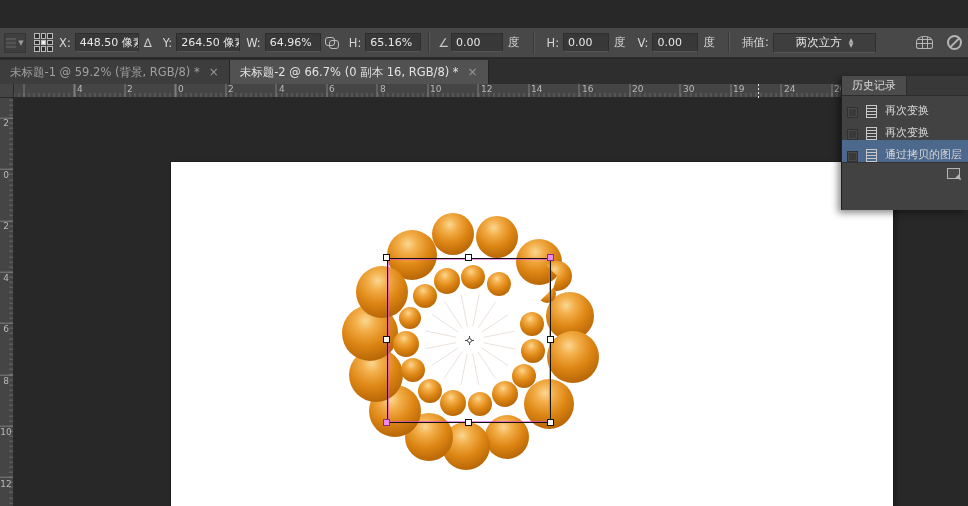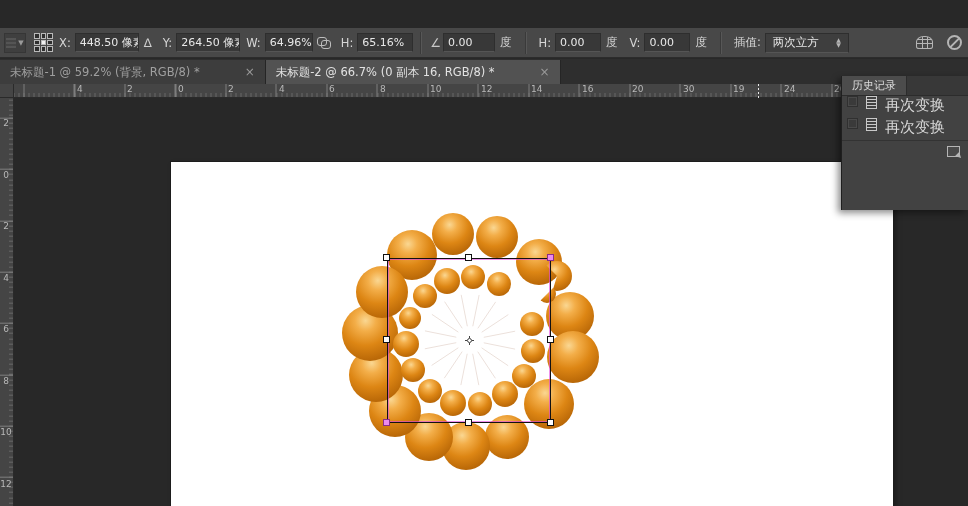--- a/index.html
+++ b/index.html
@@ -32,40 +32,40 @@
     display:grid; grid-template:repeat(3,1fr)/repeat(3,1fr); gap:1px; }
   .refpoint i { border:1px solid #b9b9b9; background:#2e2e2e; }
   .refpoint i.on { background:#f0f0f0; }
   .delta { color:#cfcfcf; font-size:12px; margin:0 2px; padding:0 3px; }
   .linkicon { position:relative; width:14px; height:12px; margin:0 4px; }
   .linkicon::before,.linkicon::after { content:""; position:absolute; width:8px; height:7px;
     border:1.5px solid #bdbdbd; border-radius:3px; }
   .linkicon::before { left:0; top:0; } .linkicon::after { right:0; bottom:0; }
   .angleicon { color:#c8c8c8; font-size:12px; margin:0 2px; }
   .dropdown { background:#3e3e3e; border:1px solid #2e2e2e; border-bottom-color:#555;
-    height:20px; display:flex; align-items:center; padding:0 7px; min-width:84px; }
+    height:20px; display:flex; align-items:center; padding:0 22px; min-width:84px; }
   .dropdown .dd-label { flex:1; color:#e6e6e6; font-size:11.5px; }
   .dd-arrows { display:flex; flex-direction:column; line-height:4.5px; font-size:6px;
     color:#b5b5b5; margin-left:7px; }
   .ob-right { margin-left:auto; display:flex; align-items:center; margin-right:6px; }
   .warpicon { width:17px; height:13px; margin-right:14px;
     border:1px solid #b5b5b5; border-radius:45% 45% 20% 20%;
     background:
       linear-gradient(90deg,transparent 0 5px,#b5b5b5 5px 6px,transparent 6px 10px,#b5b5b5 10px 11px,transparent 11px),
       linear-gradient(0deg,transparent 0 4px,#b5b5b5 4px 5px,transparent 5px 8px,#b5b5b5 8px 9px,transparent 9px); }
   .cancelicon { width:15px; height:15px; border:2px solid #b5b5b5; border-radius:50%;
     position:relative; }
   .cancelicon::after { content:""; position:absolute; left:-1px; top:4.5px; width:13px; height:2px;
     background:#b5b5b5; transform:rotate(-45deg); }
 
   
   .tabbar { position:absolute; left:0; top:59px; width:968px; height:25px;
     background:#2e2e2e; display:flex; align-items:flex-end; }
   .doc-tab { height:24px; display:flex; align-items:center; padding:0 10px;
-    font-size:11.5px; border-right:1px solid #252525; white-space:nowrap;gap:36px; }
+    font-size:11.5px; border-right:1px solid #252525; white-space:nowrap; }
   .doc-tab.inactive { background:#3d3d3d; color:#9f9f9f; }
   .doc-tab.active { background:#525252; color:#e2e2e2; }
   .tab-close { margin-left:9px; color:#9a9a9a; font-size:12px; }
 
   
   .workspace { position:absolute; left:0; top:84px; width:968px; height:422px; background:#282828; }
   .ruler-corner { position:absolute; left:0; top:0; width:14px; height:14px;
     background:#454545; border-right:1px solid #2a2a2a; border-bottom:1px solid #2a2a2a; }
   .ruler-top { position:absolute; left:14px; top:0; width:954px; height:14px; background:#454545;
     border-bottom:1px solid #2a2a2a;
@@ -103,21 +103,21 @@
   .center-target .ring { position:absolute; left:2px; top:2px; width:5px; height:5px;
     border:1px solid #444; border-radius:50%; }
   .center-target .tick { position:absolute; background:#444; }
 
   
   .history-panel { position:absolute; left:841px; top:76px; width:127px; height:134px; z-index:20;
     background:#424242; border-left:1px solid #1f1f1f; box-shadow:-3px 3px 7px rgba(0,0,0,.45); }
   .hp-header { height:20px; background:#383838; border-bottom:1px solid #2c2c2c; display:flex; }
   .hp-tab { background:#4c4c4c; color:#dcdcdc; font-size:11px; line-height:19px;
     padding:0 10px; border-right:1px solid #2c2c2c; }
-  .hp-row { height:22px; display:flex; align-items:flex-start; color:#d8d8d8; font-size:15px;
+  .hp-row { height:22px; display:flex; align-items:flex-end; color:#d8d8d8; font-size:11px;
     white-space:nowrap; overflow:hidden; }
   .hp-row.selected { background:#4c688c; }
   .hp-check { width:11px; height:11px; margin:0 8px 0 5px; background:#3a3a3a;
     border:1px solid #303030; box-shadow:inset 0 0 0 1px #4a4a4a; flex:none; }
   .hp-doc { width:11px; height:13px; border:1px solid #c9c9c9; margin-right:8px; flex:none;
     background:linear-gradient(180deg,transparent 2px,#c9c9c9 2px 3px,transparent 3px 5px,#c9c9c9 5px 6px,transparent 6px 8px,#c9c9c9 8px 9px,transparent 9px); }
   .hp-footer { height:22px; background:#424242; border-top:1px solid #333;
     display:flex; align-items:center; justify-content:flex-end; }
   .hp-newdoc { width:13px; height:11px; margin-right:8px; position:relative;
     border:1px solid #b5b5b5; background:#4a4a4a; }
@@ -145,21 +145,21 @@
       <i></i>
         <i></i>
         <i></i>
     </div>
     <span class="lbl">X:</span>
     <div class="field" style="width:64px">448.50 像素</div>
     <span class="delta">∆</span>
     <span class="lbl">Y:</span>
     <div class="field" style="width:64px">264.50 像素</div>
     <span class="lbl">W:</span>
-    <div class="field" style="width:48px">64.96%</div>
+    <div class="field" style="width:56px">64.96%</div>
     <span class="linkicon"></span>
     <span class="lbl">H:</span>
     <div class="field" style="width:56px">65.16%</div>
     <span class="sep"></span>
     <span class="angleicon">∠</span>
     <div class="field" style="width:52px">0.00</div>
     <span class="unit">度</span>
     <span class="sep"></span>
     <span class="lbl">H:</span>
     <div class="field" style="width:46px">0.00</div>
@@ -305,19 +305,24 @@
         <div class="hp-row">
           <span class="hp-check"></span>
           <span class="hp-doc"></span>
           <span>再次变换</span>
         </div>
         <div class="hp-row">
           <span class="hp-check"></span>
           <span class="hp-doc"></span>
           <span>再次变换</span>
         </div>
+        <div class="hp-row selected">
+          <span class="hp-check"></span>
+          <span class="hp-doc"></span>
+          <span>通过拷贝的图层</span>
+        </div>
       </div>
     <div class="hp-footer">
       <span class="hp-newdoc"></span>
     </div>
   </div>
 
 </div>
 
 </body></html>

